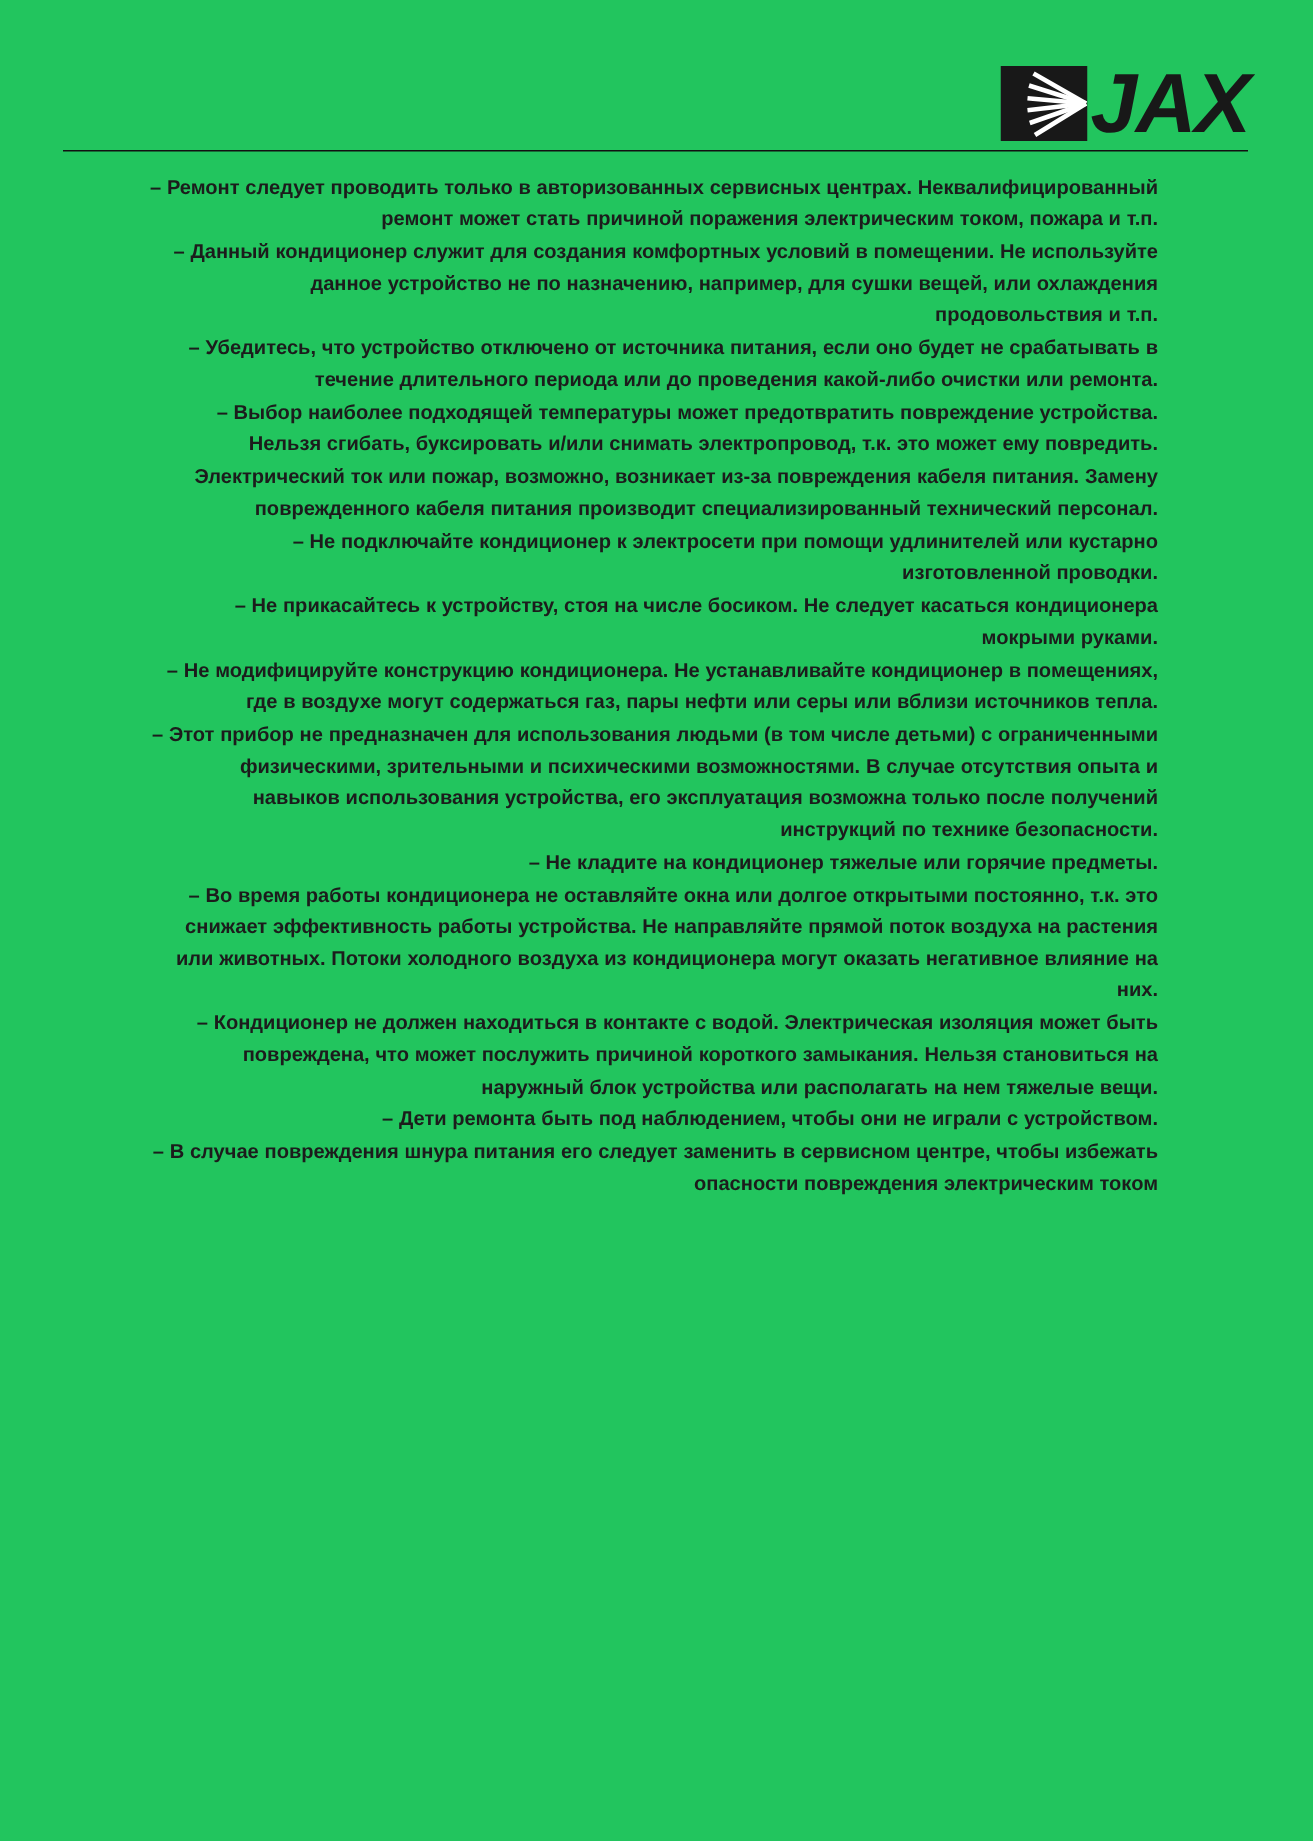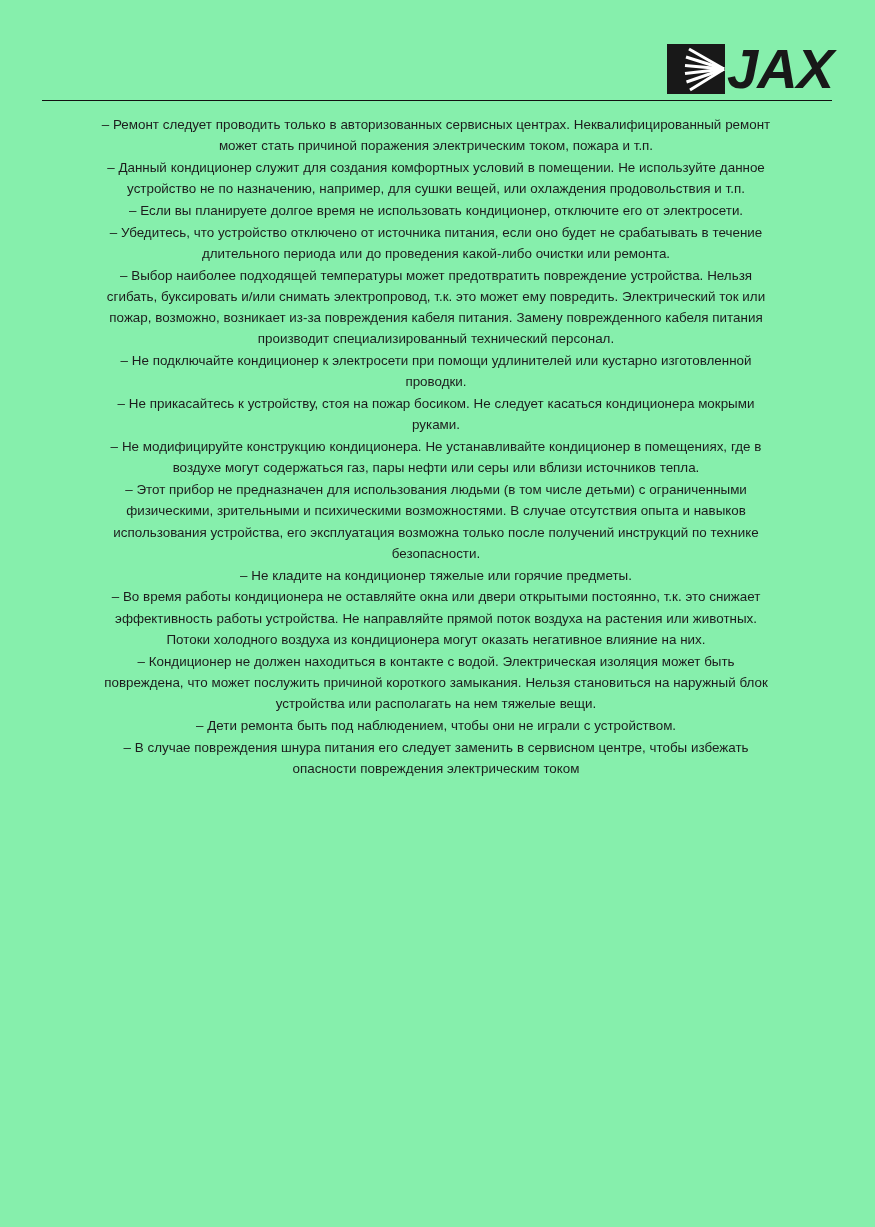--- a/index.html
+++ b/index.html
@@ -9,21 +9,21 @@
     background: #ffffff;
   }
   body {
     font-family: "Liberation Sans", sans-serif;
     color: #1a1a1a;
   }
   .page {
     position: relative;
     width: 875px;
     height: 1227px;
-    background: #86efac;
+    background: #22c55e;
     overflow: hidden;
     box-sizing: border-box;
   }
 
   
   .header {
     position: absolute;
     top: 0;
     left: 0;
     width: 875px;
@@ -67,23 +67,24 @@
   .content {
     position: absolute;
     left: 100px;
     top: 114px;
     width: 672px;
   }
   .para {
     font-size: 13.4px;
     line-height: 21.2px;
     color: #1c1c1c;
-    text-align: center;
+    text-align: right;
     margin: 0 0 0.6px 0;
     word-spacing: 0.1px;
+    font-weight: bold;
   }
 </style>
 </head>
 <body>
 
 <div class="page">
 
   <div class="header">
     <div class="logo">
       <svg class="logo-mark" viewBox="0 0 58 50" aria-hidden="true">
@@ -98,27 +99,26 @@
         </g>
       </svg>
       <span class="logo-word">JAX</span>
     </div>
     <div class="header-rule"></div>
   </div>
 
   <div class="content">
     <p class="para">– Ремонт следует проводить только в авторизованных сервисных центрах. Неквалифицированный ремонт может стать причиной поражения электрическим током, пожара и т.п.</p>
     <p class="para">– Данный кондиционер служит для создания комфортных условий в помещении. Не используйте данное устройство не по назначению, например, для сушки вещей, или охлаждения продовольствия и т.п.</p>
-    <p class="para">– Если вы планируете долгое время не использовать кондиционер, отключите его от электросети.</p>
     <p class="para">– Убедитесь, что устройство отключено от источника питания, если оно будет не срабатывать в течение длительного периода или до проведения какой-либо очистки или ремонта.</p>
     <p class="para">– Выбор наиболее подходящей температуры может предотвратить повреждение устройства. Нельзя сгибать, буксировать и/или снимать электропровод, т.к. это может ему повредить. Электрический ток или пожар, возможно, возникает из-за повреждения кабеля питания. Замену поврежденного кабеля питания производит специализированный технический персонал.</p>
     <p class="para">– Не подключайте кондиционер к электросети при помощи удлинителей или кустарно изготовленной проводки.</p>
-    <p class="para">– Не прикасайтесь к устройству, стоя на пожар босиком. Не следует касаться кондиционера мокрыми руками.</p>
+    <p class="para">– Не прикасайтесь к устройству, стоя на числе босиком. Не следует касаться кондиционера мокрыми руками.</p>
     <p class="para">– Не модифицируйте конструкцию кондиционера. Не устанавливайте кондиционер в помещениях, где в воздухе могут содержаться газ, пары нефти или серы или вблизи источников тепла.</p>
     <p class="para">– Этот прибор не предназначен для использования людьми (в том числе детьми) с ограниченными физическими, зрительными и психическими возможностями. В случае отсутствия опыта и навыков использования устройства, его эксплуатация возможна только после получений инструкций по технике безопасности.</p>
     <p class="para">– Не кладите на кондиционер тяжелые или горячие предметы.</p>
-    <p class="para">– Во время работы кондиционера не оставляйте окна или двери открытыми постоянно, т.к. это снижает эффективность работы устройства. Не направляйте прямой поток воздуха на растения или животных. Потоки холодного воздуха из кондиционера могут оказать негативное влияние на них.</p>
+    <p class="para">– Во время работы кондиционера не оставляйте окна или долгое открытыми постоянно, т.к. это снижает эффективность работы устройства. Не направляйте прямой поток воздуха на растения или животных. Потоки холодного воздуха из кондиционера могут оказать негативное влияние на них.</p>
     <p class="para">– Кондиционер не должен находиться в контакте с водой. Электрическая изоляция может быть повреждена, что может послужить причиной короткого замыкания. Нельзя становиться на наружный блок устройства или располагать на нем тяжелые вещи.</p>
     <p class="para">– Дети ремонта быть под наблюдением, чтобы они не играли с устройством.</p>
     <p class="para">– В случае повреждения шнура питания его следует заменить в сервисном центре, чтобы избежать опасности повреждения электрическим током</p>
   </div>
 
 </div>
 
 </body></html>

